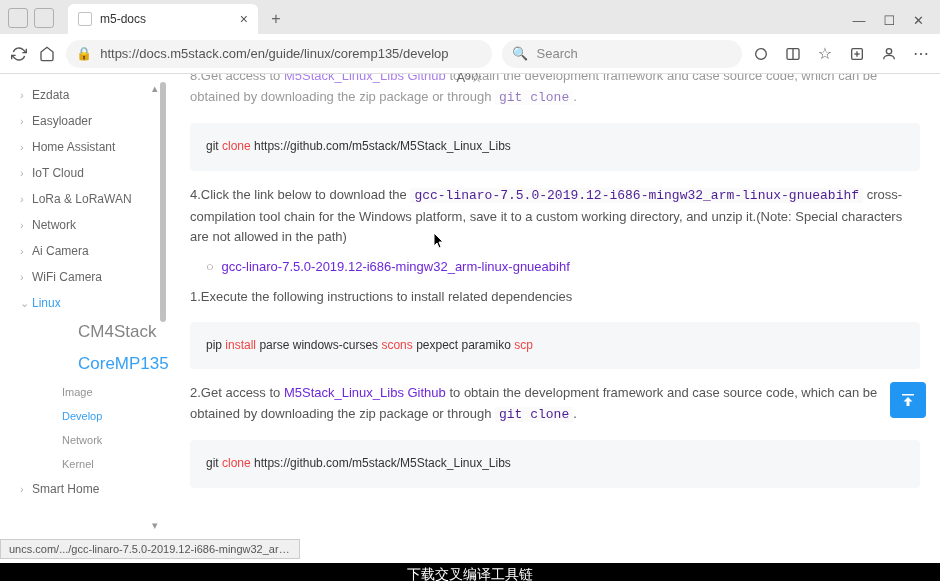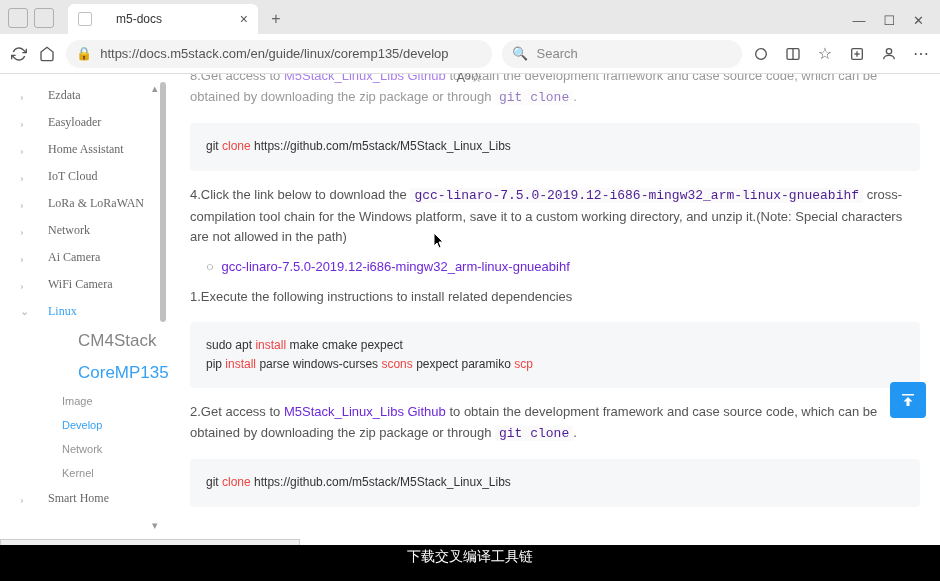--- a/index.html
+++ b/index.html
@@ -1,40 +1,40 @@
 <!DOCTYPE html>
 <html><head>
   <meta charset="utf-8">
   <style>
     * { margin: 0; padding: 0; box-sizing: border-box; font-family: -apple-system, BlinkMacSystemFont, 'Segoe UI', Arial, sans-serif; }
     body { width: 940px; height: 581px; background: #fff; overflow: hidden; position: relative; }
     
     .titlebar { height: 34px; background: #e8e8e8; display: flex; align-items: flex-end; }
     .tb-left { display: flex; gap: 6px; padding: 6px 8px; align-items: center; }
     .tb-icon { width: 20px; height: 20px; border: 1px solid #888; border-radius: 3px; opacity: 0.6; }
-    .tab { background: #fff; height: 30px; border-radius: 6px 6px 0 0; display: flex; align-items: center; padding: 0 10px; gap: 24px; min-width: 190px; margin-left: 6px; }
+    .tab { background: #fff; height: 30px; border-radius: 6px 6px 0 0; display: flex; align-items: center; padding: 0 10px; gap: 8px; min-width: 190px; margin-left: 6px; }
     .tab-favicon { width: 14px; height: 14px; border: 1px solid #999; border-radius: 2px; opacity: 0.6; }
     .tab-title { font-size: 12px; color: #333; flex: 1; }
     .tab-close { font-size: 14px; color: #555; cursor: pointer; }
     .tab-new { width: 24px; height: 24px; display: flex; align-items: center; justify-content: center; font-size: 16px; color: #666; margin-left: 6px; margin-bottom: 3px; cursor: pointer; }
     .win-controls { margin-left: auto; display: flex; gap: 18px; padding: 0 16px 6px; color: #555; font-size: 13px; }
     
     .addrbar { height: 40px; background: #fff; display: flex; align-items: center; padding: 0 10px; gap: 10px; border-bottom: 1px solid #ddd; }
     .nav-icon { width: 18px; height: 18px; color: #555; display: flex; align-items: center; justify-content: center; cursor: pointer; }
     .urlbox { flex: 1.2; height: 28px; background: #f4f4f4; border-radius: 14px; display: flex; align-items: center; padding: 0 10px; gap: 8px; font-size: 13px; color: #555; }
     .url-text { flex: 1; overflow: hidden; white-space: nowrap; }
     .url-icons { display: flex; gap: 0; color: #666; margin-top: 48px; }
     .searchbox { flex: 0.8; height: 28px; background: #f4f4f4; border-radius: 14px; display: flex; align-items: center; padding: 0 10px; gap: 8px; font-size: 13px; color: #888; }
     .addr-right { display: flex; gap: 14px; align-items: center; color: #555; }
     .addr-icon { width: 18px; height: 18px; display: flex; align-items: center; justify-content: center; cursor: pointer; }
     
     .content-area { display: flex; height: 466px; position: relative; }
     .sidebar { width: 170px; padding: 8px 0; font-size: 12px; color: #333; overflow: hidden; }
     .sb-item { padding: 6px 8px 6px 30px; cursor: pointer; position: relative; display: flex; align-items: center; color: #555; opacity: 0.9; }
-    .sb-item.lvl0 { padding-left: 48px; font-weight: 500; font-family: Liberation Serif, serif; }
+    .sb-item.lvl0 { padding-left: 32px; font-weight: 500; }
     .sb-item.lvl0::before { content: '›'; position: absolute; left: 20px; color: #aaa; font-size: 11px; }
     .sb-item.expanded::before { content: '⌄'; }
     .sb-item.lvl1 { padding-left: 78px; font-size: 17px; color: #777; }
     .sb-item.lvl2 { padding-left: 62px; font-size: 11px; color: #888; }
     .sb-item.active-parent { color: #2196F3; }
     .sb-item.active-sub { color: #2196F3; }
     .sb-item.active-page { color: #2196F3; }
     .sb-scroll-up, .sb-scroll-down { position: absolute; left: 152px; cursor: pointer; color: #999; font-size: 11px; }
     .sb-scroll-up { top: 8px; }
     .sb-scroll-down { bottom: 8px; }
@@ -48,21 +48,21 @@
     .code-block { background: #f6f7f8; padding: 14px 16px; margin: 14px 0; border-radius: 4px; font-family: 'Courier New', monospace; font-size: 12px; color: #333; }
     .code-block .kw { color: #ef4444; }
     .fn-heading { font-size: 20px; color: #333; margin: 24px 0 14px; font-weight: 500; }
     .li-bullet { margin-left: 16px; padding: 3px 0; }
     .li-bullet::before { content: '○ '; color: #888; margin-right: 4px; }
     
     .scroll-top-btn { position: absolute; right: 14px; bottom: 122px; width: 36px; height: 36px; background: #2196F3; border-radius: 4px; display: flex; align-items: center; justify-content: center; color: #fff; cursor: pointer; font-size: 16px; }
     
     .status-bar { position: absolute; left: 0; bottom: 22px; background: #f0f0f0; border: 1px solid #ccc; padding: 3px 8px; font-size: 11px; color: #555; max-width: 300px; overflow: hidden; white-space: nowrap; text-overflow: ellipsis; }
     
-    .subtitle-overlay { position: absolute; left: 0; right: 0; bottom: 0; height: 36px; background: #000; color: #fff; font-size: 14px; text-align: center; line-height: 22px; }
+    .subtitle-overlay { position: absolute; left: 0; right: 0; bottom: 0; height: 18px; background: #000; color: #fff; font-size: 14px; text-align: center; line-height: 22px; }
     
     .cursor { position: absolute; left: 429px; top: 232px; font-size: 14px; pointer-events: none; }
     svg { display: block; }
   </style>
 </head>
 <body>
 
 <div class="titlebar">
   <div class="tb-left">
     <div class="tb-icon"></div>
@@ -166,21 +166,20 @@
     </p>
     <div class="code-block">
       <span>git </span><span class="kw">clone</span><span> https://github.com/m5stack/M5Stack_Linux_Libs</span>
     </div>
     <p>
       <span>4.Click the link below to download the </span><span class="inline-code">gcc-linaro-7.5.0-2019.12-i686-mingw32_arm-linux-gnueabihf</span><span> cross-compilation tool chain for the Windows platform, save it to a custom working directory, and unzip it.(Note: Special characters are not allowed in the path)</span>
     </p>
     <div class="li-bullet"><span class="inline-link">gcc-linaro-7.5.0-2019.12-i686-mingw32_arm-linux-gnueabihf</span></div>
     <p>1.Execute the following instructions to install related dependencies</p>
     <div class="code-block">
-      <div><span>sudo apt </span><span class="kw">install</span><span> make cmake pexpect</span></div>
       <div><span>pip </span><span class="kw">install</span><span> parse windows-curses </span><span class="kw">scons</span><span> pexpect paramiko </span><span class="kw">scp</span></div>
     </div>
     <p>
       <span>2.Get access to </span><span class="inline-link">M5Stack_Linux_Libs Github</span><span> to obtain the development framework and case source code, which can be obtained by downloading the zip package or through </span><span class="inline-code">git clone</span><span>.</span>
     </p>
     <div class="code-block">
       <span>git </span><span class="kw">clone</span><span> https://github.com/m5stack/M5Stack_Linux_Libs</span>
     </div>
 
   </div>

